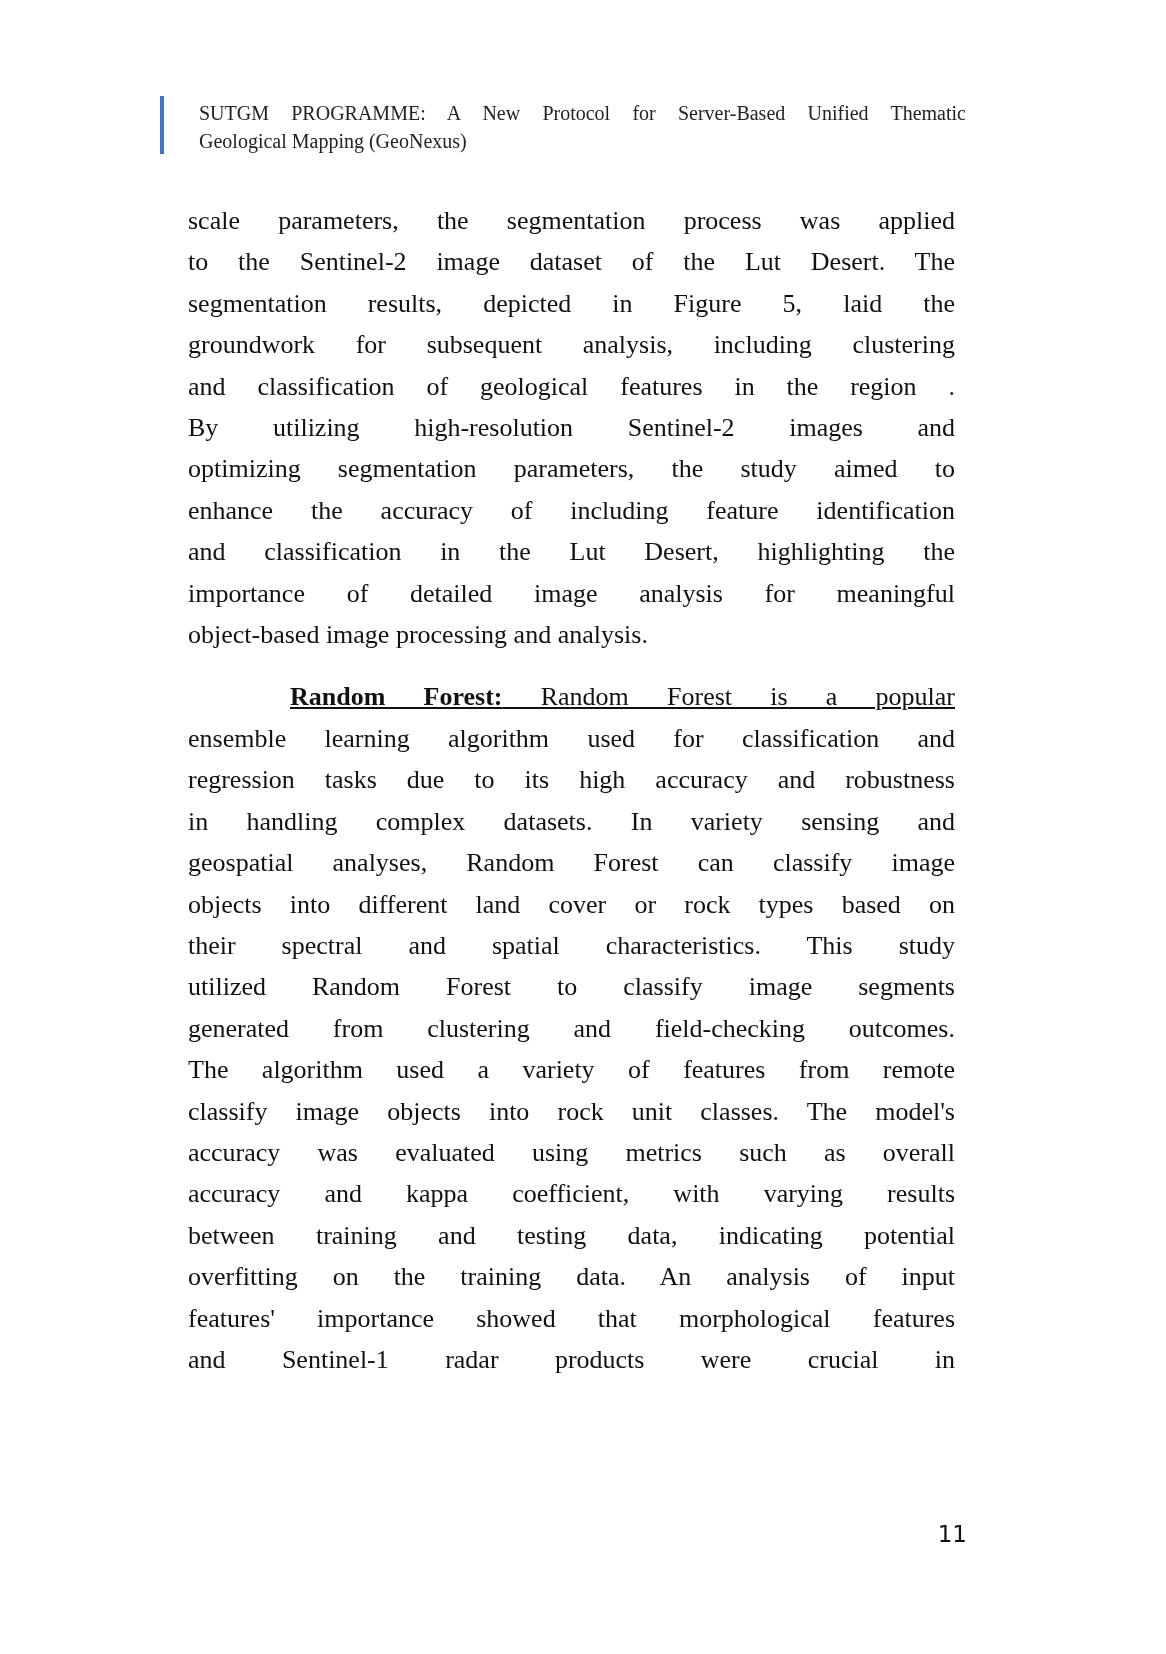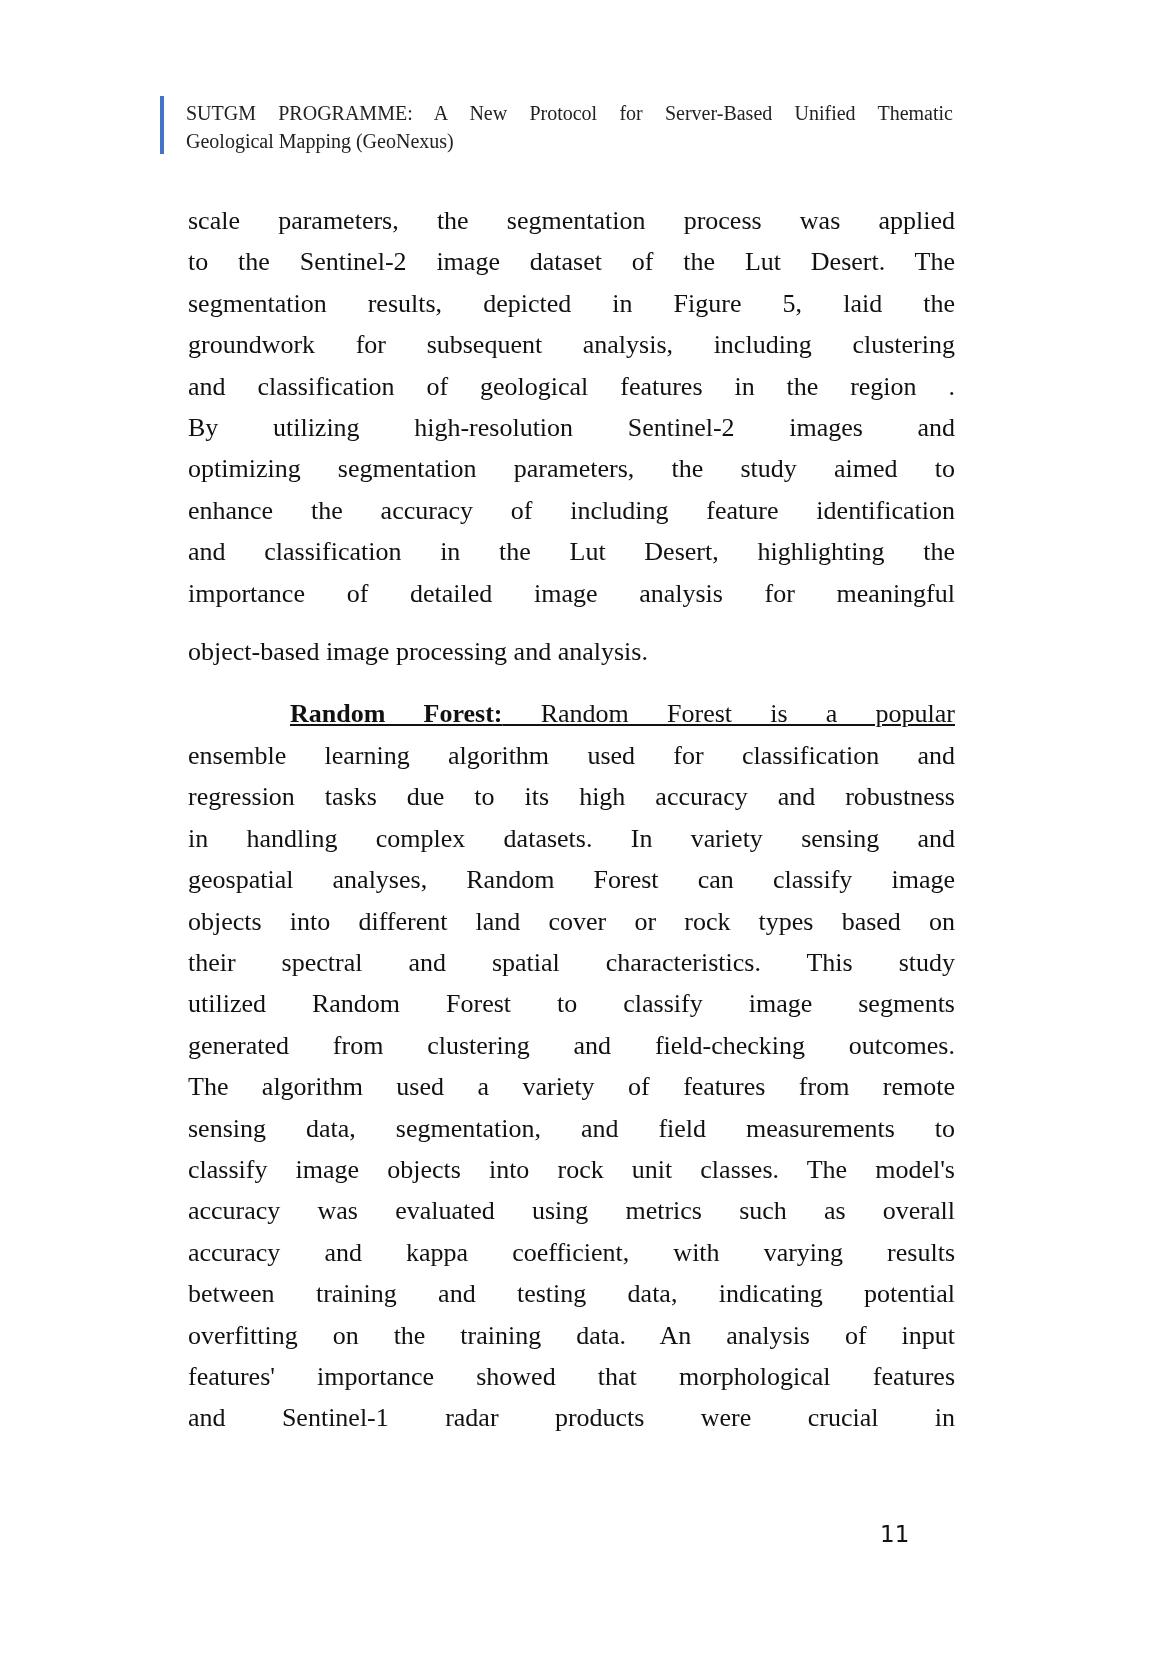--- a/index.html
+++ b/index.html
@@ -1,26 +1,26 @@
 <!DOCTYPE html>
 <html><head>
 <meta charset="utf-8">
 <style>
   html, body { margin:0; padding:0; background:#ffffff; }
   body { width:1166px; height:1654px; position:relative; overflow:hidden; color:#111; }
   .header-bar { position:absolute; left:160px; top:96px; width:4px; height:58px; background:#4472c4; }
-  .header-text { position:absolute; left:186px; top:99px; width:767px; font-family:"Liberation Serif", serif; font-size:20px; line-height:28px; text-align:justify; text-align-last:left; color:#222; }
+  .header-text { position:absolute; left:199px; top:99px; width:767px; font-family:"Liberation Serif", serif; font-size:20px; line-height:28px; text-align:justify; text-align-last:left; color:#222; }
   .header-text .l1 { display:block; text-align:justify; text-align-last:justify; }
   .body { position:absolute; left:188px; top:200px; width:767px; font-family:"Liberation Serif", serif; font-size:26px; line-height:41.4px; }
   .line { display:block; text-align:justify; text-align-last:justify; white-space:nowrap; }
-  .line.last { text-align-last:left;margin-top:17px; }
+  .line.last { text-align-last:left; }
   .p2 { margin-top:21px; }
   .indent { padding-left:102px;text-decoration:underline; }
   b { font-weight:bold; }
-  .page-num { position:absolute; left:880px; top:1521px; width:87px; font-family:"DejaVu Sans", sans-serif; font-size:23px; color:#111; }
+  .page-num { position:absolute; left:880px; top:1521px; width:87px; text-align:right; font-family:"DejaVu Sans", sans-serif; font-size:23px; color:#111; }
 </style>
 </head>
 <body>
 
 <div class="header-bar"></div>
 <div class="header-text">
   <span class="l1">SUTGM PROGRAMME: A New Protocol for Server-Based Unified Thematic</span>
   <span>Geological Mapping (GeoNexus)</span>
 </div>
 
@@ -43,21 +43,20 @@
     <span class="line indent"><b>Random Forest:</b><span> Random Forest is a popular</span></span>
     <span class="line">ensemble learning algorithm used for classification and</span>
     <span class="line">regression tasks due to its high accuracy and robustness</span>
     <span class="line">in handling complex datasets. In variety sensing and</span>
     <span class="line">geospatial analyses, Random Forest can classify image</span>
     <span class="line">objects into different land cover or rock types based on</span>
     <span class="line">their spectral and spatial characteristics. This study</span>
     <span class="line">utilized Random Forest to classify image segments</span>
     <span class="line">generated from clustering and field-checking outcomes.</span>
     <span class="line">The algorithm used a variety of features from remote</span>
-    <span class="line">sensing data, segmentation, and field measurements to</span>
     <span class="line">classify image objects into rock unit classes. The model's</span>
     <span class="line">accuracy was evaluated using metrics such as overall</span>
     <span class="line">accuracy and kappa coefficient, with varying results</span>
     <span class="line">between training and testing data, indicating potential</span>
     <span class="line">overfitting on the training data. An analysis of input</span>
     <span class="line">features' importance showed that morphological features</span>
     <span class="line">and Sentinel-1 radar products were crucial in</span>
   </div>
 </div>
 

